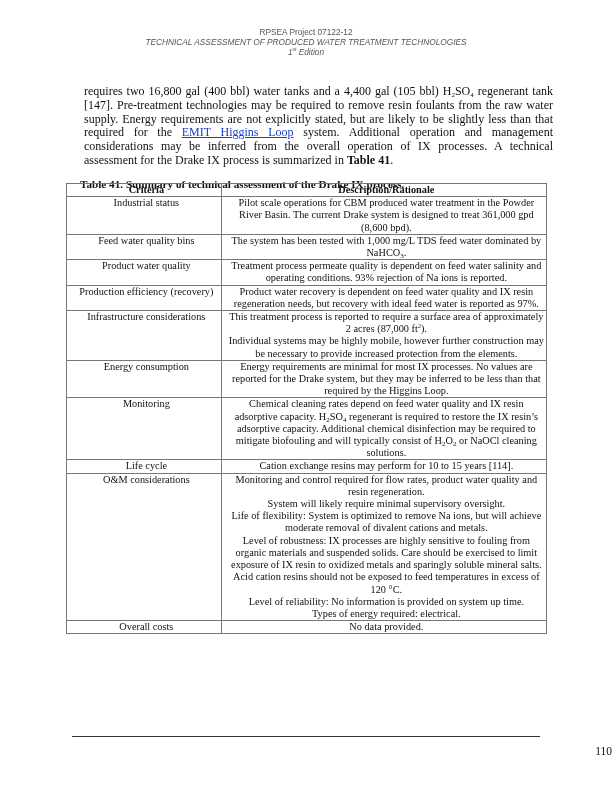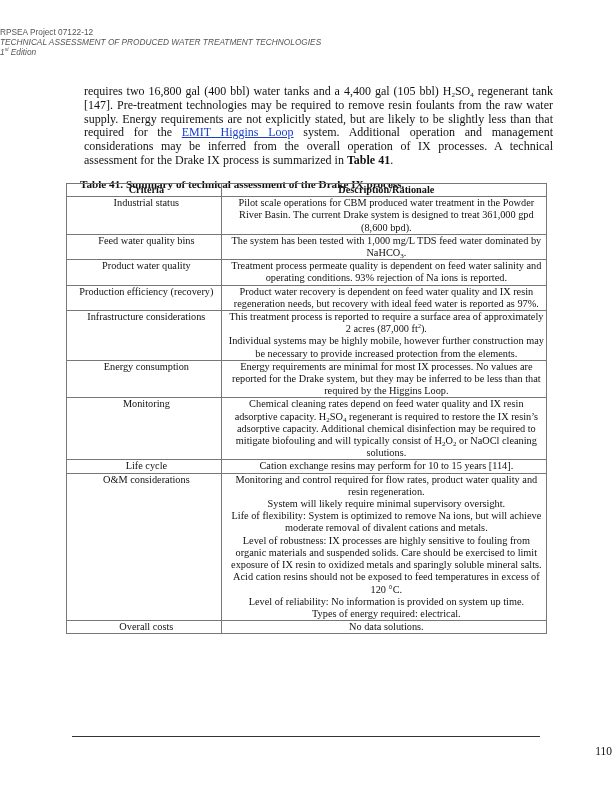--- a/index.html
+++ b/index.html
@@ -1,17 +1,17 @@
 <!DOCTYPE html>
 <html><head>
 <meta charset="utf-8">
 <style>
   html, body { margin: 0; padding: 0; background: #ffffff; }
   body { width: 612px; height: 792px; position: relative; overflow: hidden; }
-  .header { position: absolute; top: 27px; left: 0; width: 612px; text-align: left;
+  .header { position: absolute; top: 27px; left: 0; width: 612px; text-align: center;
     font-family: "Liberation Sans", sans-serif; font-size: 8.3px; color: #555; line-height: 10px; }
   .header .sub { font-style: italic; }
   .header sup { font-size: 5px; vertical-align: 4px; line-height: 0; }
   .body-para { position: absolute; top: 73px; left: 72px; width: 469px;
     font-family: "Liberation Serif", serif; font-size: 12px; line-height: 13.8px; color: #111;
     text-align: justify; margin: 12px; }
   .body-para a { color: #1a3fc7; text-decoration: underline; }
   .body-para b { font-weight: bold; }
   .caption { position: absolute; top: 170px; left: 72px; font-family: "Liberation Serif", serif;
     font-size: 11.2px; font-weight: bold; color: #111; margin: 8px; }
@@ -89,19 +89,19 @@
       <span class="line">Monitoring and control required for flow rates, product water quality and resin regeneration.</span>
       <span class="line">System will likely require minimal supervisory oversight.</span>
       <span class="line">Life of flexibility: System is optimized to remove Na ions, but will achieve moderate removal of divalent cations and metals.</span>
       <span class="line">Level of robustness: IX processes are highly sensitive to fouling from organic materials and suspended solids. Care should be exercised to limit exposure of IX resin to oxidized metals and sparingly soluble mineral salts. Acid cation resins should not be exposed to feed temperatures in excess of 120 °C.</span>
       <span class="line">Level of reliability: No information is provided on system up time.</span>
       <span class="line">Types of energy required: electrical.</span>
     </td>
   </tr>
   <tr>
     <td>Overall costs</td>
-    <td>No data solutions.</td>
+    <td>No data provided.</td>
   </tr>
 </tbody>
   </table>
 
 <div class="footer-rule"></div>
 <div class="page-num">110</div>
 
 </body></html>

